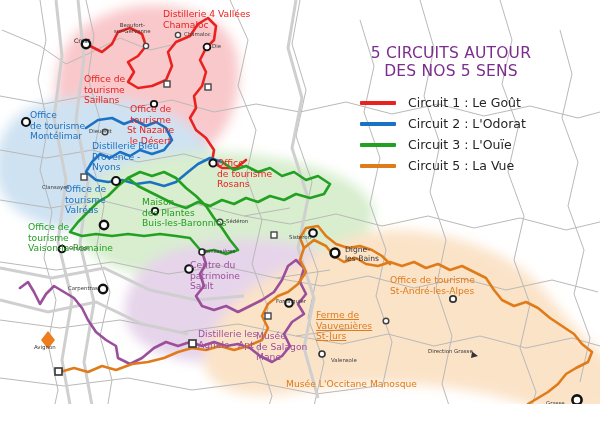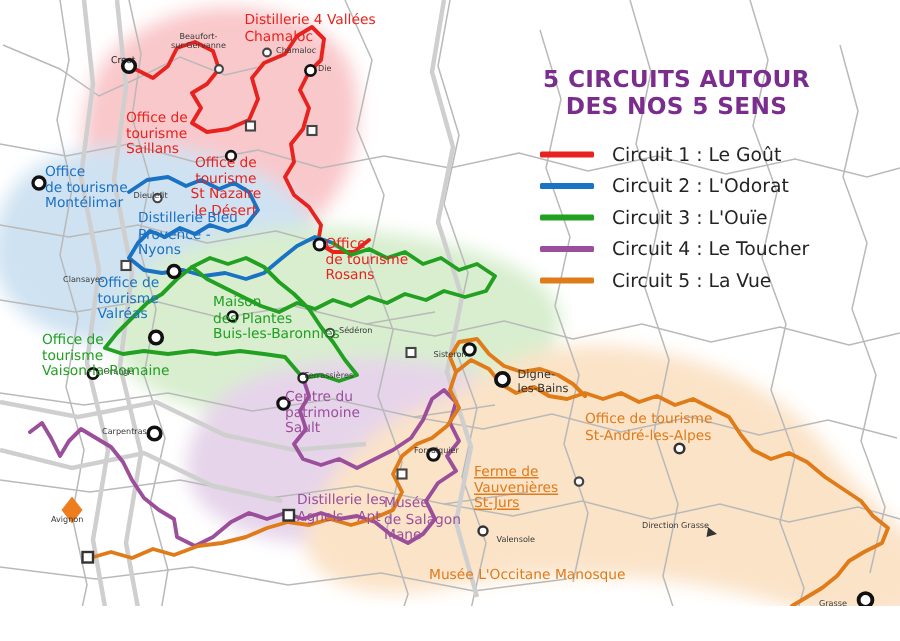--- a/index.html
+++ b/index.html
@@ -1,21 +1,21 @@
 <!DOCTYPE html>
 <html><head>
 <meta charset="utf-8">
 <style>
   html,body{margin:0;padding:0;background:#fff;}
   #root{position:relative;width:600px;height:404px;overflow:hidden;background:#ffffff;
         font-family:"DejaVu Sans","Liberation Sans",sans-serif;}
   #mapsvg{position:absolute;left:0;top:0;width:600px;height:427px;}
 
   .legend{position:absolute;left:358px;top:44px;width:230px;}
-  .legend-title{color:#7b2d8e;font-weight:bold;font-size:15.5px;line-height:18px;
+  .legend-title{color:#7b2d8e;font-weight:normal;font-size:15.5px;line-height:18px;
                 text-align:center;letter-spacing:.2px;width:186px;}
   .legend-rows{margin-top:12px;}
   .legend-row{display:flex;align-items:center;height:21px;}
   .swatch{width:36px;height:4px;border-radius:1px;margin-left:2px;margin-right:12px;flex:0 0 auto;}
   .legend-label{font-size:12.5px;color:#242424;white-space:nowrap;}
 
   .lbl{position:absolute;white-space:pre;line-height:10.5px;font-size:8.6px;}
   .lbl.poi{font-size:9.2px;line-height:10.6px;}
   .town{position:absolute;font-size:5.4px;color:#3a3a3a;white-space:nowrap;line-height:6px;}
   .town.big{font-size:6.2px;color:#1a1a1a;}
@@ -222,23 +222,19 @@
       </div>
       <div class="legend-row">
         <span class="swatch" style="background:#1a72c4;"></span>
         <span class="legend-label">Circuit 2 : L'Odorat</span>
       </div>
       <div class="legend-row">
         <span class="swatch" style="background:#22a022;"></span>
         <span class="legend-label">Circuit 3 : L'Ouïe</span>
       </div>
       <div class="legend-row">
-        <span class="swatch" style="background:#9b4f9b;"></span>
-        <span class="legend-label">Circuit 4 : Le Toucher</span>
-      </div>
-      <div class="legend-row">
         <span class="swatch" style="background:#e07b1a;"></span>
         <span class="legend-label">Circuit 5 : La Vue</span>
       </div>
     </div>
   </div>
 
 </div>
 
 </body></html>

